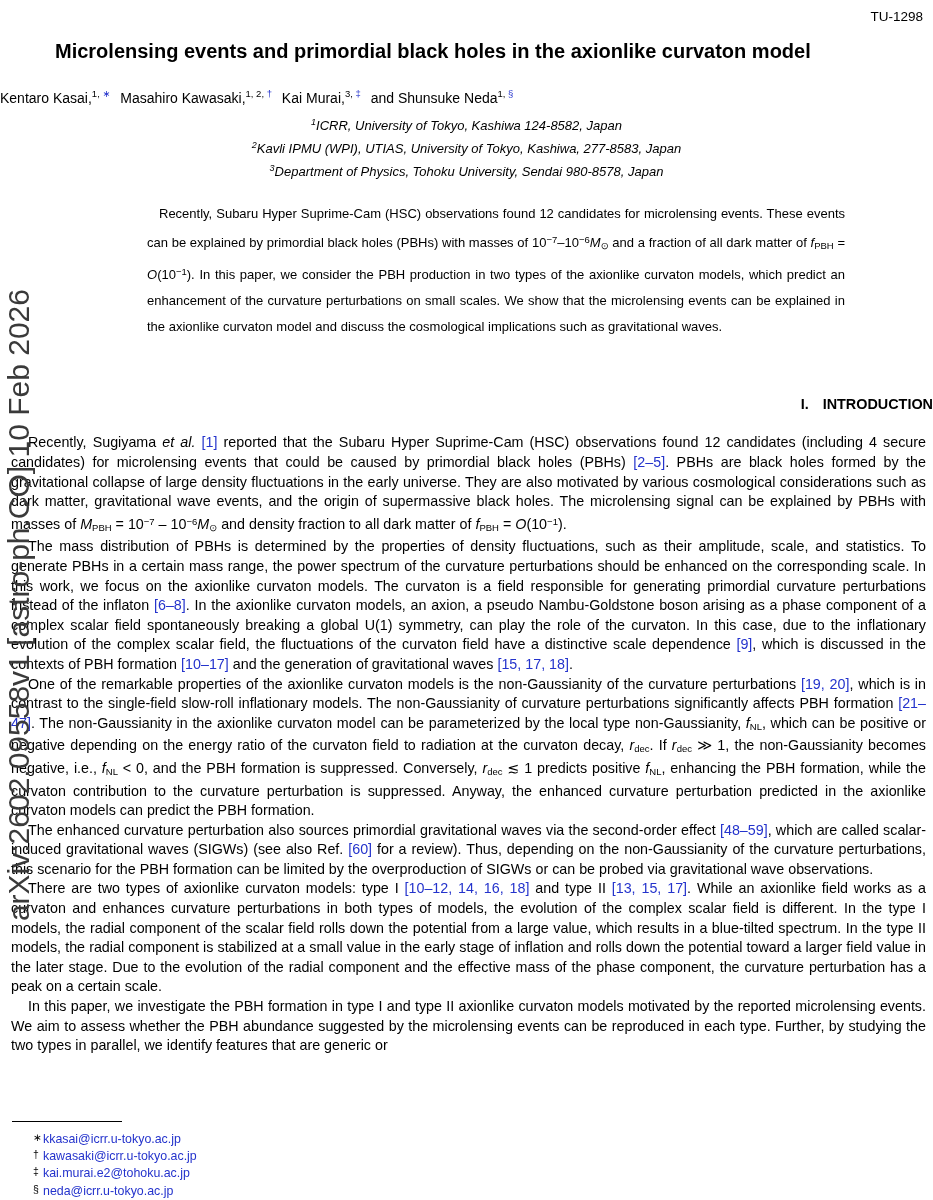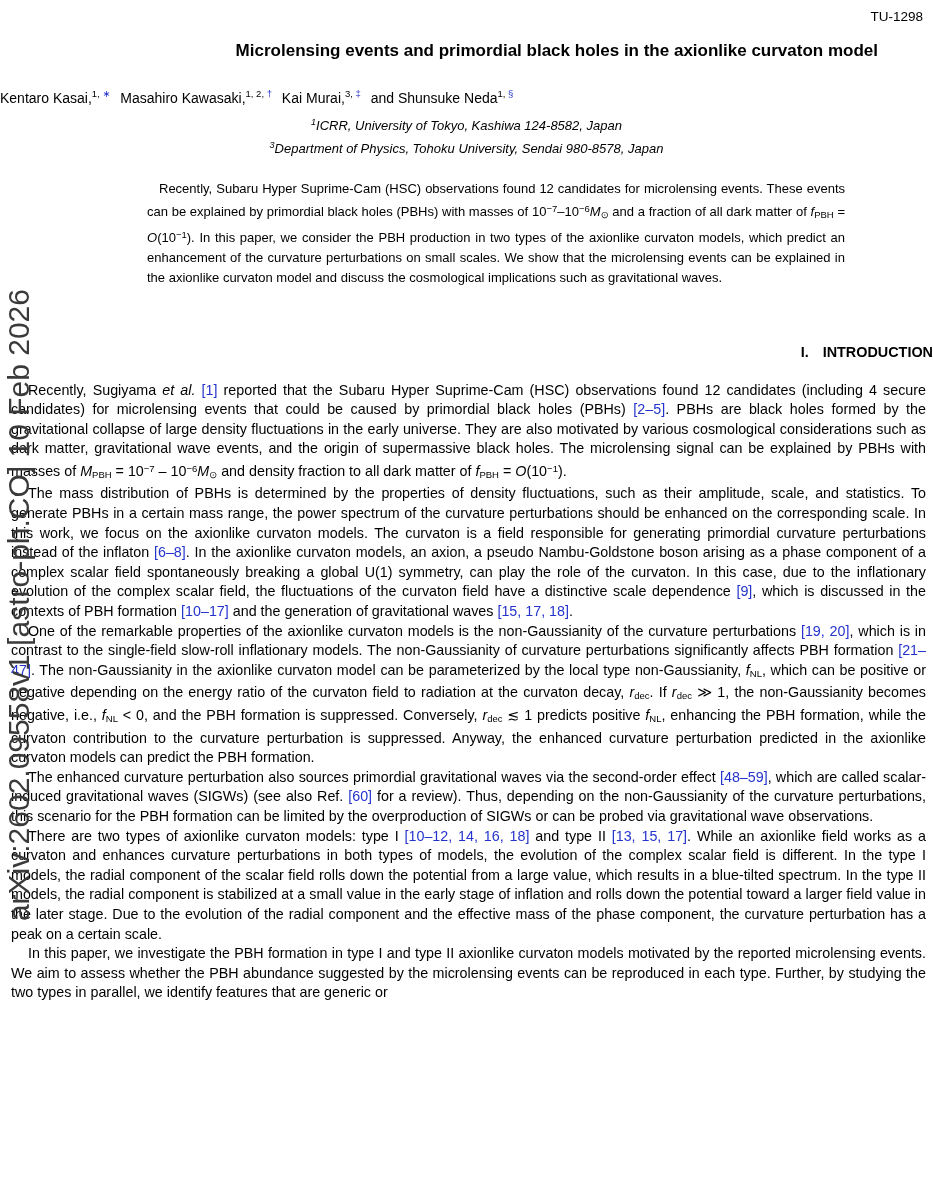--- a/index.html
+++ b/index.html
@@ -25,22 +25,22 @@
     left: 2px;
     top: 285px;
     writing-mode: vertical-rl;
     transform: rotate(180deg);
     white-space: nowrap;
     font-size: 30px;
     color: var(--banner, #3d3d3d);
   }
   .title {
     margin: 36px 55px 0 55px;
-    text-align: right;
-    font-size: 17px;
+    text-align: left;
+    font-size: 20px;
     font-weight: bold;
     line-height: 22px;
   }
   .authors {
     margin-top: 26px;
     text-align: left;
     font-size: 14px;
   }
   .authors sup { font-size: 9.5px; }
   .author + .author { margin-left: 6px; }
@@ -49,21 +49,21 @@
     margin-top: 7px;
     text-align: center;
     font-style: italic;
     font-size: 13px;
     line-height: 18.6px;
   }
   .affiliations sup { font-size: 9px; }
   .abstract {
     margin: 20px 88px 0 147px;
     font-size: 13px;
-    line-height: 20px;
+    line-height: 26px;
     text-align: justify;
     text-indent: 12px;
   }
   .section-heading {
     margin-top: 56px;
     text-align: right;
     font-size: 14.4px;
     font-weight: bold;
   }
   .sec-gap { display: inline-block; width: 14px; }
@@ -112,30 +112,38 @@
 
   <div class="authors">
     <span class="author"><span>Kentaro Kasai,</span><sup><span>1, </span><span class="link">∗</span></sup></span>
     <span class="author"><span>Masahiro Kawasaki,</span><sup><span>1, 2, </span><span class="link">†</span></sup></span>
     <span class="author"><span>Kai Murai,</span><sup><span>3, </span><span class="link">‡</span></sup></span>
     <span class="author"><span>and Shunsuke Neda</span><sup><span>1, </span><span class="link">§</span></sup></span>
   </div>
 
   <div class="affiliations">
     <div class="affil"><sup>1</sup><span>ICRR, University of Tokyo, Kashiwa 124-8582, Japan</span></div>
+    <div class="affil"><sup>2</sup><span>Kavli IPMU (WPI), UTIAS, University of Tokyo, Kashiwa, 277-8583, Japan</span></div>
     <div class="affil"><sup>3</sup><span>Department of Physics, Tohoku University, Sendai 980-8578, Japan</span></div>
   </div>
 
   <div class="abstract">Recently, Subaru Hyper Suprime-Cam (HSC) observations found 12 candidates for microlensing events. These events can be explained by primordial black holes (PBHs) with masses of 10<sup>−7</sup>–10<sup>−6</sup><i>M</i><sub>⊙</sub> and a fraction of all dark matter of <i>f</i><sub>PBH</sub> = <i>O</i>(10<sup>−1</sup>). In this paper, we consider the PBH production in two types of the axionlike curvaton models, which predict an enhancement of the curvature perturbations on small scales. We show that the microlensing events can be explained in the axionlike curvaton model and discuss the cosmological implications such as gravitational waves.</div>
 
   <h2 class="section-heading"><span>I.</span><span class="sec-gap"></span><span>INTRODUCTION</span></h2>
 
   <div class="body-text">
     <p>Recently, Sugiyama <i>et al.</i> <span class="cite">[1]</span> reported that the Subaru Hyper Suprime-Cam (HSC) observations found 12 candidates (including 4 secure candidates) for microlensing events that could be caused by primordial black holes (PBHs) <span class="cite">[2–5]</span>. PBHs are black holes formed by the gravitational collapse of large density fluctuations in the early universe. They are also motivated by various cosmological considerations such as dark matter, gravitational wave events, and the origin of supermassive black holes. The microlensing signal can be explained by PBHs with masses of <i>M</i><sub>PBH</sub> = 10<sup>−7</sup> – 10<sup>−6</sup><i>M</i><sub>⊙</sub> and density fraction to all dark matter of <i>f</i><sub>PBH</sub> = <i>O</i>(10<sup>−1</sup>).</p>
     <p>The mass distribution of PBHs is determined by the properties of density fluctuations, such as their amplitude, scale, and statistics. To generate PBHs in a certain mass range, the power spectrum of the curvature perturbations should be enhanced on the corresponding scale. In this work, we focus on the axionlike curvaton models. The curvaton is a field responsible for generating primordial curvature perturbations instead of the inflaton <span class="cite">[6–8]</span>. In the axionlike curvaton models, an axion, a pseudo Nambu-Goldstone boson arising as a phase component of a complex scalar field spontaneously breaking a global U(1) symmetry, can play the role of the curvaton. In this case, due to the inflationary evolution of the complex scalar field, the fluctuations of the curvaton field have a distinctive scale dependence <span class="cite">[9]</span>, which is discussed in the contexts of PBH formation <span class="cite">[10–17]</span> and the generation of gravitational waves <span class="cite">[15, 17, 18]</span>.</p>
     <p>One of the remarkable properties of the axionlike curvaton models is the non-Gaussianity of the curvature perturbations <span class="cite">[19, 20]</span>, which is in contrast to the single-field slow-roll inflationary models. The non-Gaussianity of curvature perturbations significantly affects PBH formation <span class="cite">[21–47]</span>. The non-Gaussianity in the axionlike curvaton model can be parameterized by the local type non-Gaussianity, <i>f</i><sub>NL</sub>, which can be positive or negative depending on the energy ratio of the curvaton field to radiation at the curvaton decay, <i>r</i><sub>dec</sub>. If <i>r</i><sub>dec</sub> ≫ 1, the non-Gaussianity becomes negative, i.e., <i>f</i><sub>NL</sub> &lt; 0, and the PBH formation is suppressed. Conversely, <i>r</i><sub>dec</sub> ≲ 1 predicts positive <i>f</i><sub>NL</sub>, enhancing the PBH formation, while the curvaton contribution to the curvature perturbation is suppressed. Anyway, the enhanced curvature perturbation predicted in the axionlike curvaton models can predict the PBH formation.</p>
     <p>The enhanced curvature perturbation also sources primordial gravitational waves via the second-order effect <span class="cite">[48–59]</span>, which are called scalar-induced gravitational waves (SIGWs) (see also Ref. <span class="cite">[60]</span> for a review). Thus, depending on the non-Gaussianity of the curvature perturbations, this scenario for the PBH formation can be limited by the overproduction of SIGWs or can be probed via gravitational wave observations.</p>
     <p>There are two types of axionlike curvaton models: type I <span class="cite">[10–12, 14, 16, 18]</span> and type II <span class="cite">[13, 15, 17]</span>. While an axionlike field works as a curvaton and enhances curvature perturbations in both types of models, the evolution of the complex scalar field is different. In the type I models, the radial component of the scalar field rolls down the potential from a large value, which results in a blue-tilted spectrum. In the type II models, the radial component is stabilized at a small value in the early stage of inflation and rolls down the potential toward a larger field value in the later stage. Due to the evolution of the radial component and the effective mass of the phase component, the curvature perturbation has a peak on a certain scale.</p>
     <p>In this paper, we investigate the PBH formation in type I and type II axionlike curvaton models motivated by the reported microlensing events. We aim to assess whether the PBH abundance suggested by the microlensing events can be reproduced in each type. Further, by studying the two types in parallel, we identify features that are generic or</p>
   </div>
 
+  <div class="footnotes">
+    <div class="footnote-rule"></div>
+    <div class="footnote"><span class="fn-mark">∗</span><a class="link">kkasai@icrr.u-tokyo.ac.jp</a></div>
+    <div class="footnote"><span class="fn-mark">†</span><a class="link">kawasaki@icrr.u-tokyo.ac.jp</a></div>
+    <div class="footnote"><span class="fn-mark">‡</span><a class="link">kai.murai.e2@tohoku.ac.jp</a></div>
+    <div class="footnote"><span class="fn-mark">§</span><a class="link">neda@icrr.u-tokyo.ac.jp</a></div>
+  </div>
 
 </div>
 
 </body></html>

